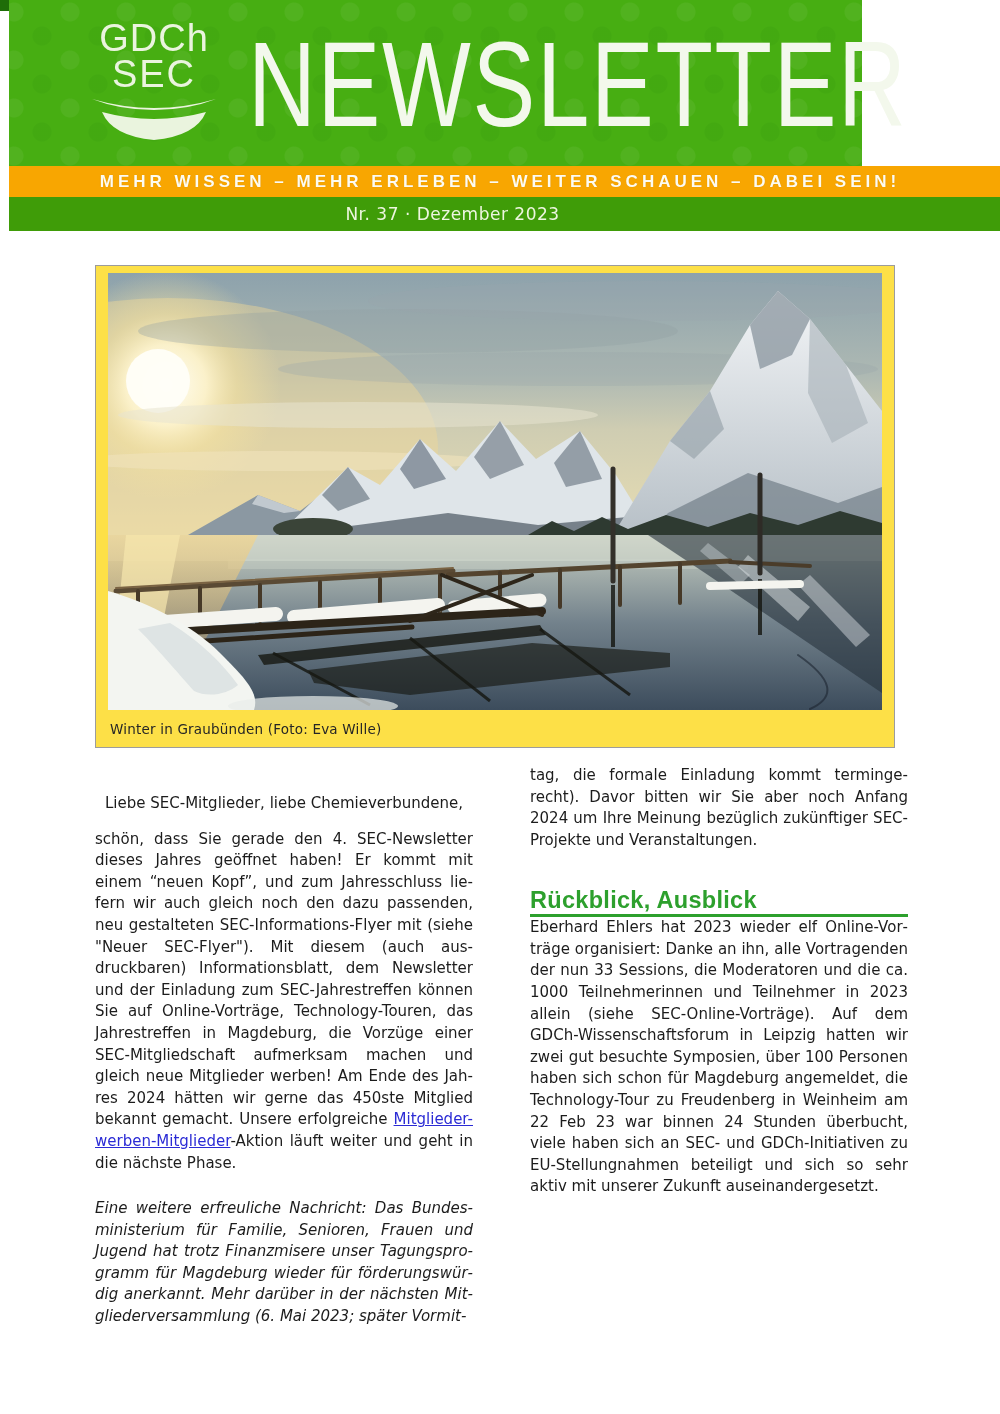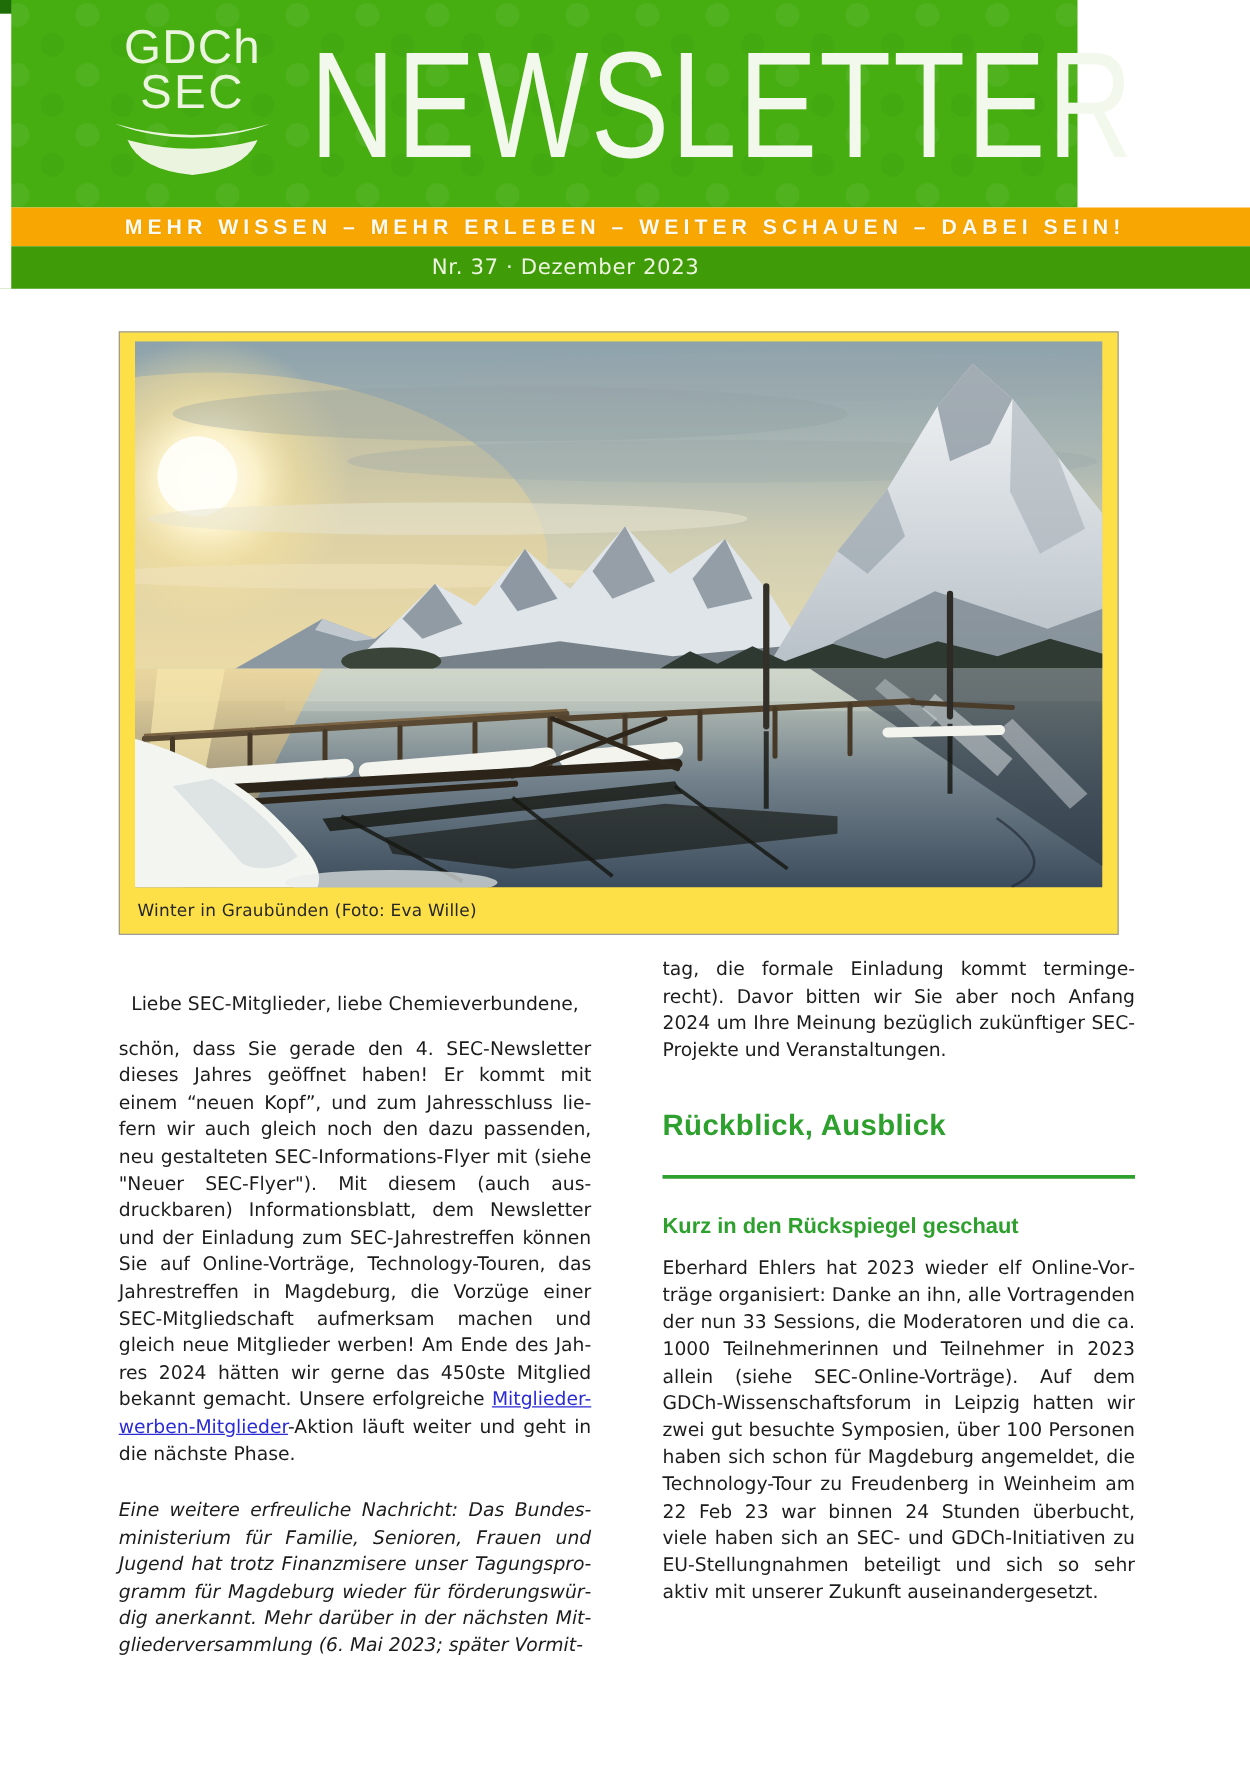--- a/index.html
+++ b/index.html
@@ -56,21 +56,21 @@
   .col-left{left:95px;top:793px;}
   .col-right{left:530px;top:765px;}
   .body-p{
     font-size:15px;line-height:21.6px;text-align:justify;margin:0;
     hyphens:manual;-webkit-hyphens:manual;
   }
   .greeting{font-size:15px;line-height:21.6px;margin:0 0 14px 0;text-align:center;}
   .gap-top{margin-top:24px;font-style:italic;}
   .section-heading{
     color:#2da02d;font-size:23.5px;font-weight:bold;margin-top:37px;
-    padding-bottom:26px;border-bottom:3px solid #2da02d;line-height:1.1;
+    padding-bottom:0;border-bottom:3px solid #2da02d;line-height:1.1;
     font-family:"Liberation Sans", sans-serif;letter-spacing:.3px;
   }
   .subheading{
     color:#2da02d;font-size:17.5px;font-weight:bold;margin-top:27px;margin-bottom:13px;
     font-family:"Liberation Sans", sans-serif;
   }
   a.inline-link{color:#2b2bd5;text-decoration:underline;cursor:pointer;}
 </style>
 </head>
 <body>
@@ -225,17 +225,16 @@
 
   <div class="col col-left">
     <p class="greeting">Liebe SEC-Mitglieder, liebe Chemieverbundene,</p>
     <p class="body-p"><span>schön, dass Sie gerade den 4. SEC-Newsletter dieses Jahres geöffnet haben! Er kommt mit einem “neuen Kopf”, und zum Jahresschluss lie­fern wir auch gleich noch den dazu passenden, neu gestalteten SEC-Informations-Flyer mit (siehe "Neuer SEC-Flyer"). Mit diesem (auch aus­druckbaren) Informationsblatt, dem Newsletter und der Einladung zum SEC-Jahrestreffen können Sie auf Online-Vorträge, Technology-Touren, das Jahrestreffen in Magdeburg, die Vorzüge einer SEC-Mitgliedschaft aufmerksam machen und gleich neue Mitglieder werben! Am Ende des Jah­res 2024 hätten wir gerne das 450ste Mitglied bekannt gemacht. Unsere erfolgreiche </span><a class="inline-link" href="#">Mitglieder-werben-Mitglieder</a><span>-Aktion läuft weiter und geht in die nächste Phase.</span></p>
     <p class="body-p gap-top">Eine weitere erfreuliche Nachricht: Das Bundes­ministerium für Familie, Senioren, Frauen und Jugend hat trotz Finanzmisere unser Tagungspro­gramm für Magdeburg wieder für förderungswür­dig anerkannt. Mehr darüber in der nächsten Mit­gliederversammlung (6. Mai 2023; später Vormit-</p>
   </div>
 
   <div class="col col-right">
     <p class="body-p">tag, die formale Einladung kommt terminge­recht). Davor bitten wir Sie aber noch Anfang 2024 um Ihre Meinung bezüglich zukünftiger SEC-Projekte und Veranstaltungen.</p>
     <div class="section-heading">Rückblick, Ausblick</div>
-    <div class="subheading">Kurz in den Rückspiegel geschaut</div>
     <p class="body-p">Eberhard Ehlers hat 2023 wieder elf Online-Vor­träge organisiert: Danke an ihn, alle Vortragen­den der nun 33 Sessions, die Moderatoren und die ca. 1000 Teilnehmerinnen und Teilnehmer in 2023 allein (siehe SEC-Online-Vorträge). Auf dem GDCh-Wissenschaftsforum in Leipzig hatten wir zwei gut besuchte Symposien, über 100 Personen haben sich schon für Magdeburg angemeldet, die Technology-Tour zu Freudenberg in Weinheim am 22 Feb 23 war binnen 24 Stunden überbucht, viele haben sich an SEC- und GDCh-Initiativen zu EU-Stellungnahmen beteiligt und sich so sehr aktiv mit unserer Zukunft auseinandergesetzt.</p>
   </div>
 
 </div>
 
 </body></html>

